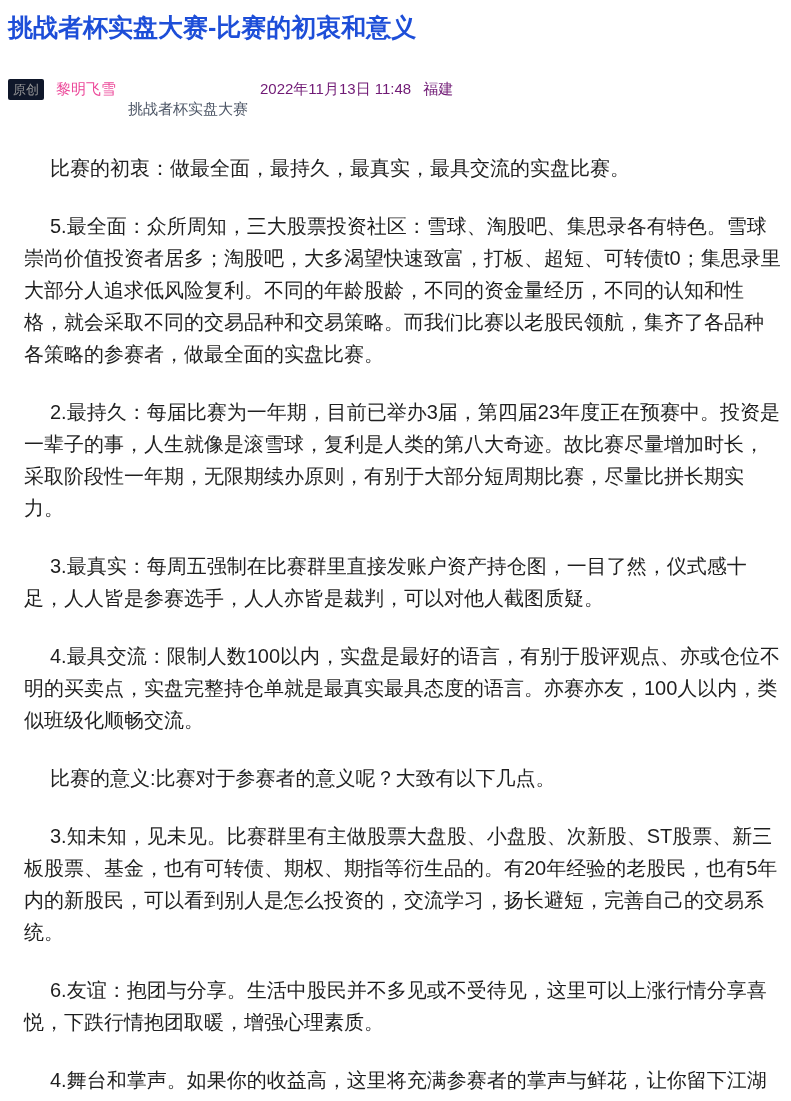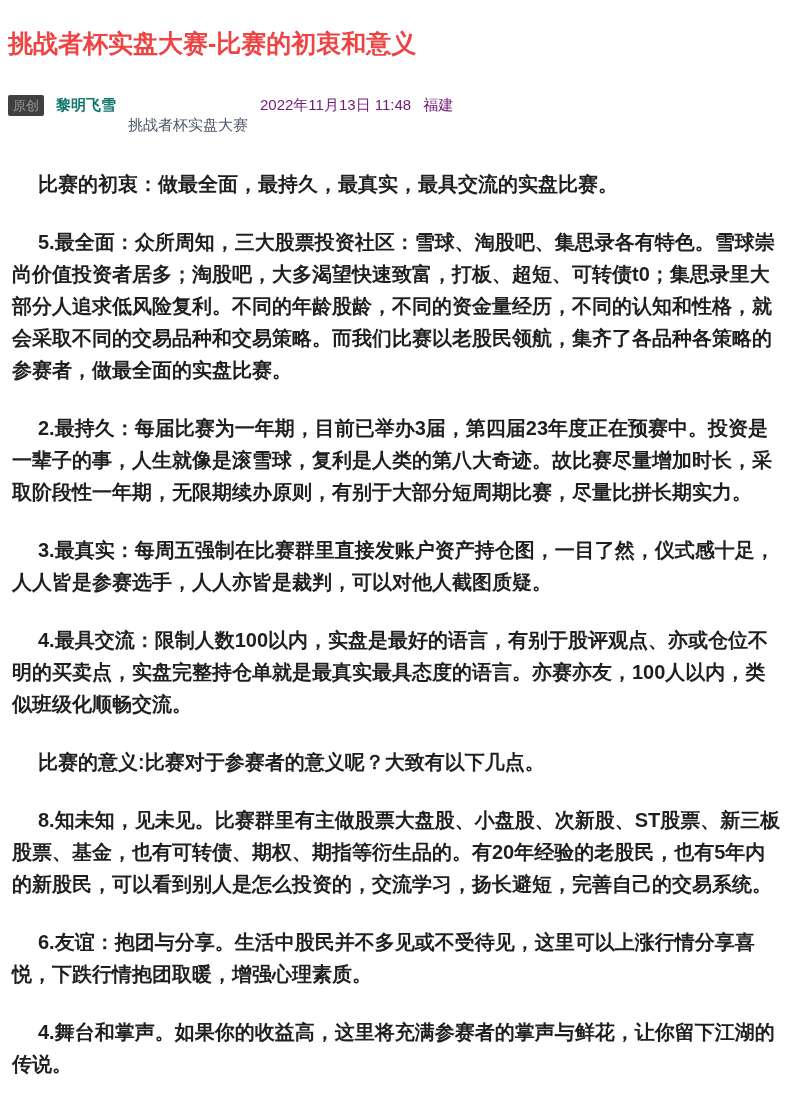--- a/index.html
+++ b/index.html
@@ -10,67 +10,65 @@
   }
   .page {
     width: 791px;
     box-sizing: border-box;
     padding: 8px 8px 0 8px;
     background: #ffffff;
   }
   .title {
     font-size: 25px;
     font-weight: 700;
-    color: #ef4444;
-    margin: 18px 0 16px 0;
+    color: #1d4ed8;
+    margin: 2px 0 16px 0;
     line-height: 34px;
   }
   .meta {
     display: flex;
     align-items: center;
     gap: 12px;
     font-size: 15px;
     color: #9b9b9b;
     margin: 0 0 33px 0;
     white-space: nowrap;
   }
   .badge {
-    background: #404040;
+    background: #0f172a;
     color: #999999;
     font-size: 13px;
     line-height: 1;
     padding: 4px 5px;
     border-radius: 2px;
   }
   .author {
-    color: #0f766e;
+    color: #ec4899;
     text-decoration: none;
     cursor: pointer;
-    font-weight: bold;
   }
   .column {
     color: #4d5666;
     text-decoration: none;
     cursor: pointer;
     font-weight: 500;
     margin-top: 40px;
   }
   .date, .location {
     color: #701a75;
   }
   .body {
     font-size: 20px;
     line-height: 32px;
     color: #1f1f1f;
   }
   .body p {
-    margin: 0 0 26px 4px;
+    margin: 0 0 26px 16px;
     text-indent: 26px;
     word-break: break-all;
-    font-weight: bold;
   }
 </style>
 </head>
 <body>
 
 <div class="page">
 
   <h1 class="title">挑战者杯实盘大赛-比赛的初衷和意义</h1>
 
   <div class="meta">
@@ -81,18 +79,18 @@
     <span class="location">福建</span>
   </div>
 
   <div class="body">
       <p>比赛的初衷：做最全面，最持久，最真实，最具交流的实盘比赛。</p>
       <p>5.最全面：众所周知，三大股票投资社区：雪球、淘股吧、集思录各有特色。雪球崇尚价值投资者居多；淘股吧，大多渴望快速致富，打板、超短、可转债t0；集思录里大部分人追求低风险复利。不同的年龄股龄，不同的资金量经历，不同的认知和性格，就会采取不同的交易品种和交易策略。而我们比赛以老股民领航，集齐了各品种各策略的参赛者，做最全面的实盘比赛。</p>
       <p>2.最持久：每届比赛为一年期，目前已举办3届，第四届23年度正在预赛中。投资是一辈子的事，人生就像是滚雪球，复利是人类的第八大奇迹。故比赛尽量增加时长，采取阶段性一年期，无限期续办原则，有别于大部分短周期比赛，尽量比拼长期实力。</p>
       <p>3.最真实：每周五强制在比赛群里直接发账户资产持仓图，一目了然，仪式感十足，人人皆是参赛选手，人人亦皆是裁判，可以对他人截图质疑。</p>
       <p>4.最具交流：限制人数100以内，实盘是最好的语言，有别于股评观点、亦或仓位不明的买卖点，实盘完整持仓单就是最真实最具态度的语言。亦赛亦友，100人以内，类似班级化顺畅交流。</p>
       <p>比赛的意义:比赛对于参赛者的意义呢？大致有以下几点。</p>
-      <p>8.知未知，见未见。比赛群里有主做股票大盘股、小盘股、次新股、ST股票、新三板股票、基金，也有可转债、期权、期指等衍生品的。有20年经验的老股民，也有5年内的新股民，可以看到别人是怎么投资的，交流学习，扬长避短，完善自己的交易系统。</p>
+      <p>3.知未知，见未见。比赛群里有主做股票大盘股、小盘股、次新股、ST股票、新三板股票、基金，也有可转债、期权、期指等衍生品的。有20年经验的老股民，也有5年内的新股民，可以看到别人是怎么投资的，交流学习，扬长避短，完善自己的交易系统。</p>
       <p>6.友谊：抱团与分享。生活中股民并不多见或不受待见，这里可以上涨行情分享喜悦，下跌行情抱团取暖，增强心理素质。</p>
       <p>4.舞台和掌声。如果你的收益高，这里将充满参赛者的掌声与鲜花，让你留下江湖的传说。</p>
     </div>
 
 </div>
 
 </body></html>

